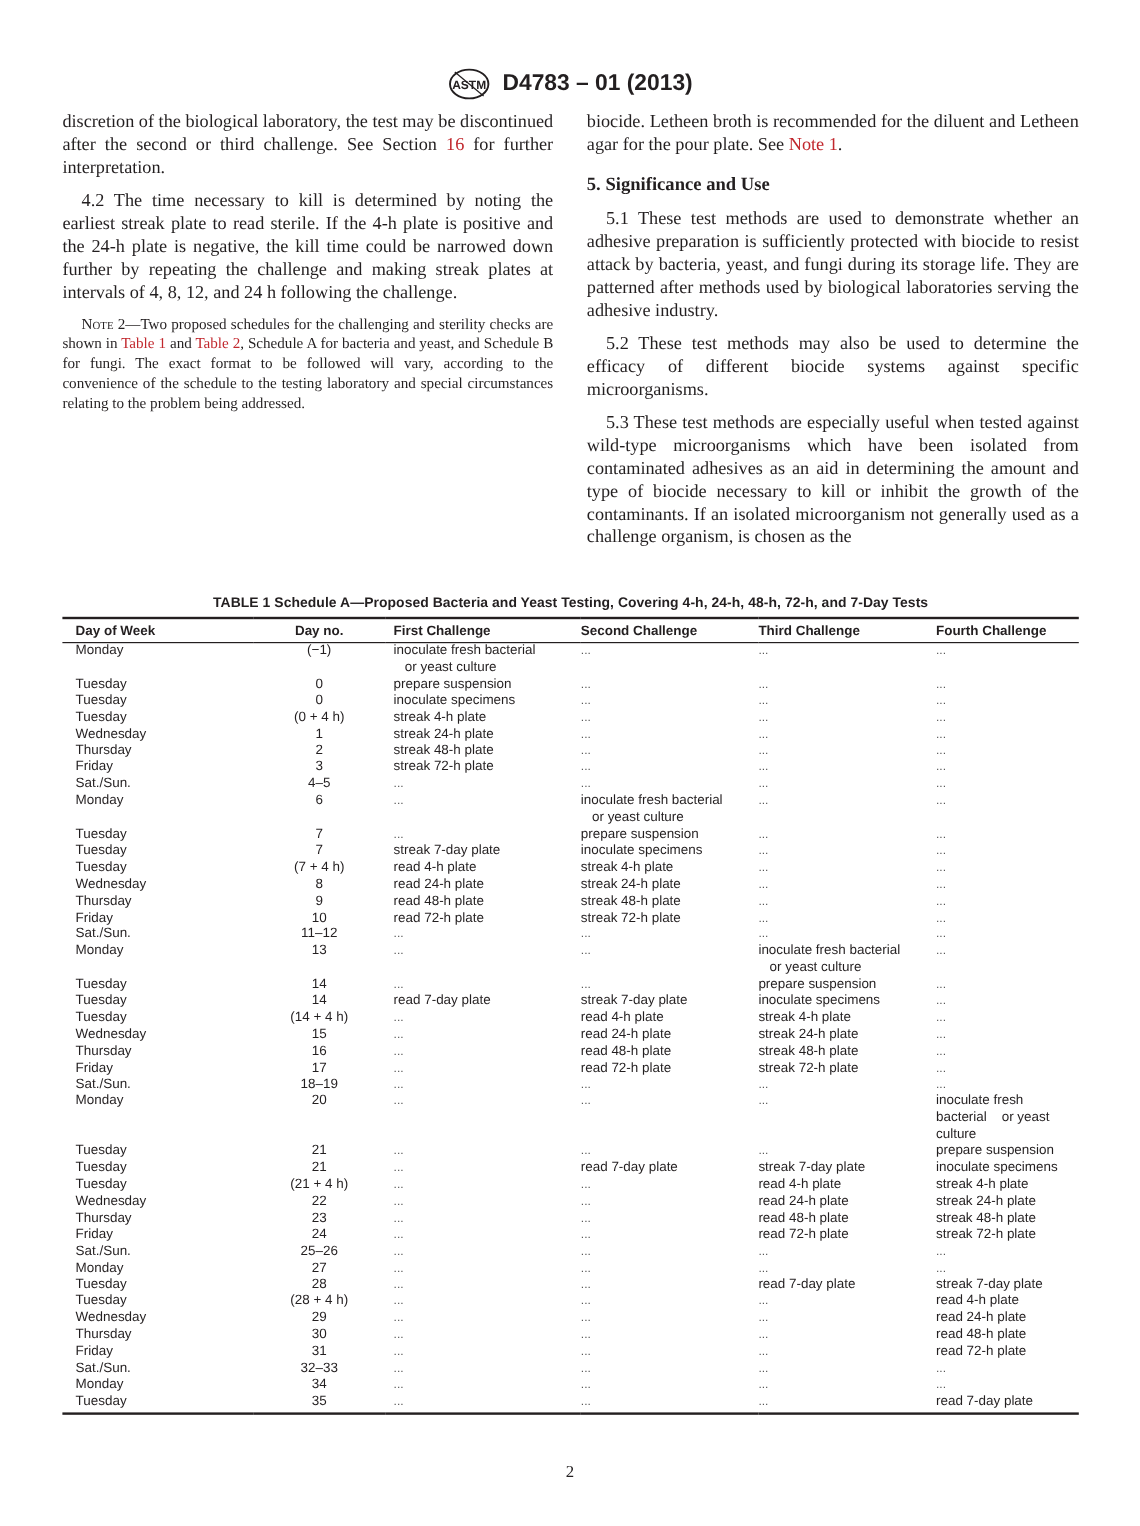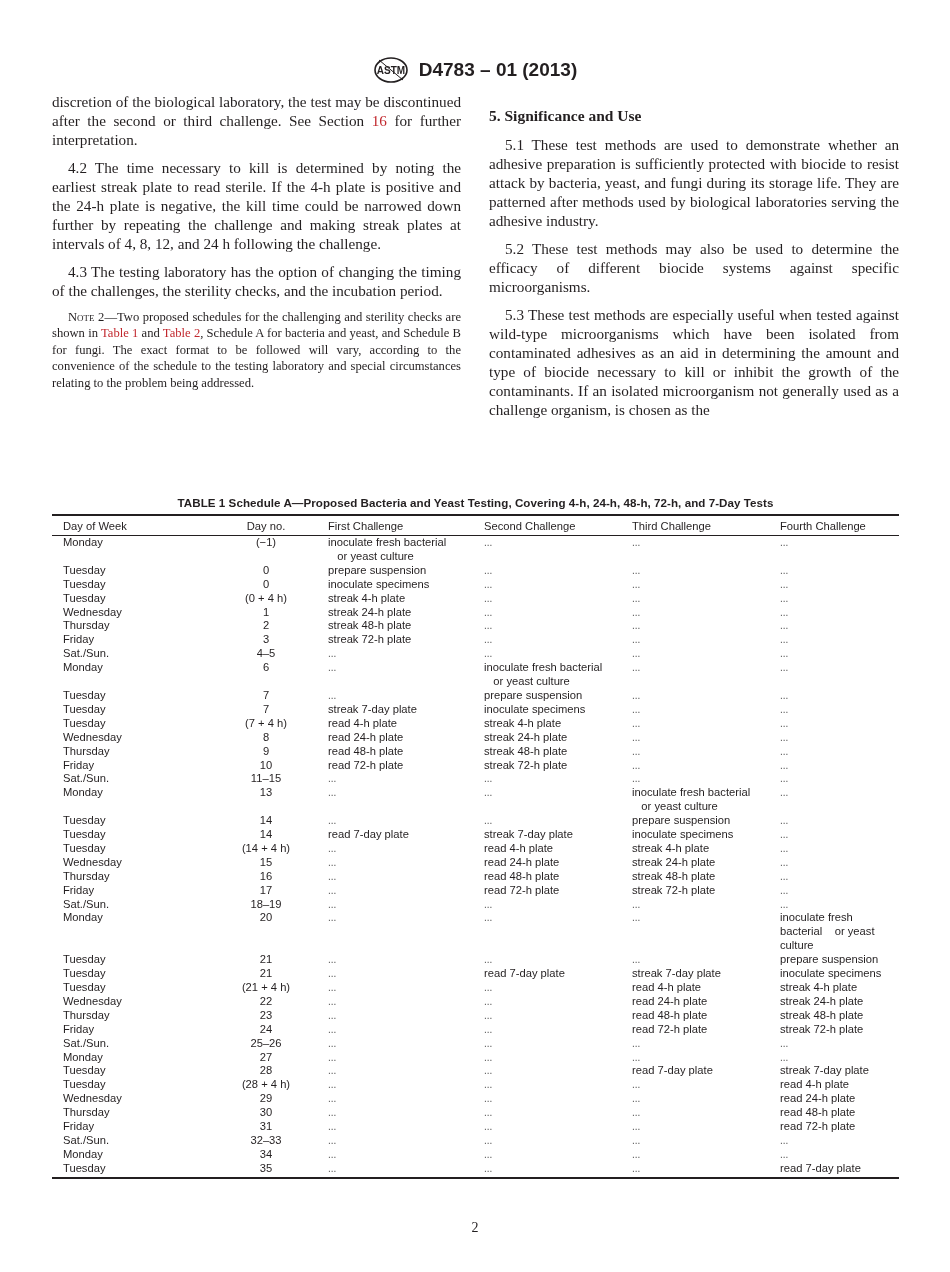--- a/index.html
+++ b/index.html
@@ -12,21 +12,21 @@
   .col-right { left: 489px; top: 92px; width: 410px; }
   .col p { margin: 0 0 9px 0; }
   .indent { text-indent: 16px; }
   .link { color: #c1272d; }
   .note { font-size: 12.6px; line-height: 16.4px; margin: 0 !important; text-indent: 16px; }
   .note .nl { font-variant: small-caps; }
   .section-head { font-weight: bold; font-size: 15.5px; margin: 14px 0 10px 0 !important; }
   .table-wrap { position: absolute; left: 52px; top: 496px; width: 847px; }
   .table-title { font-family: "Liberation Sans", sans-serif; font-weight: bold; font-size: 11.6px; text-align: center; margin-bottom: 5px; letter-spacing: 0.05px; }
   table { width: 100%; border-collapse: collapse; font-family: "Liberation Sans", sans-serif; font-size: 11.2px; color: #231f20; }
-  thead tr th { font-weight: normal; text-align: left; border-top: 2px solid #231f20; border-bottom: 1px solid #231f20; padding: 3px 0 2px 0; height: 14px; }
+  thead tr th { font-weight: bold; text-align: left; border-top: 2px solid #231f20; border-bottom: 1px solid #231f20; padding: 3px 0 2px 0; height: 14px; }
   tbody td { padding: 0; line-height: 13.9px; vertical-align: top; }
   tbody tr:last-child td { border-bottom: 2.5px solid #231f20; padding-bottom: 1px; }
   .c-day { width: 148px; padding-left: 11px !important; }
   .c-no { width: 110px; text-align: center; }
   .c-1 { width: 156px; padding-left: 7px !important; }
   .c-2 { width: 148px; }
   .c-3 { width: 148px; }
   .c-4 { }
   th.c-day { padding-left: 11px; }
   th.c-no { text-align: center; }
@@ -42,25 +42,25 @@
     <ellipse cx="18" cy="14" rx="16" ry="12" fill="none" stroke="#231f20" stroke-width="1.6"></ellipse>
     <text x="18" y="18" font-family="Liberation Sans, sans-serif" font-weight="bold" font-size="10" text-anchor="middle" fill="#231f20">ASTM</text>
     <line x1="6" y1="4" x2="30" y2="24" stroke="#231f20" stroke-width="1"></line>
   </svg>
   <span class="code">D4783 – 01 (2013)</span>
 </div>
 
 <div class="col col-left">
   <p><span>discretion of the biological laboratory, the test may be discontinued after the second or third challenge. See Section </span><span class="link">16</span><span> for further interpretation.</span></p>
   <p class="indent">4.2 The time necessary to kill is determined by noting the earliest streak plate to read sterile. If the 4-h plate is positive and the 24-h plate is negative, the kill time could be narrowed down further by repeating the challenge and making streak plates at intervals of 4, 8, 12, and 24 h following the challenge.</p>
-  <p class="indent">4.3 The testing laboratory has the option of changing the timing of the challenges, the sterility checks, and the incubation period.</p>
   <p class="note"><span class="nl">Note</span><span> 2—Two proposed schedules for the challenging and sterility checks are shown in </span><span class="link">Table 1</span><span> and </span><span class="link">Table 2</span><span>, Schedule A for bacteria and yeast, and Schedule B for fungi. The exact format to be followed will vary, according to the convenience of the schedule to the testing laboratory and special circumstances relating to the problem being addressed.</span></p>
 </div>
 
 <div class="col col-right">
+  <p><span>biocide. Letheen broth is recommended for the diluent and Letheen agar for the pour plate. See </span><span class="link">Note 1</span><span>.</span></p>
   <p class="section-head">5. Significance and Use</p>
   <p class="indent">5.1 These test methods are used to demonstrate whether an adhesive preparation is sufficiently protected with biocide to resist attack by bacteria, yeast, and fungi during its storage life. They are patterned after methods used by biological laboratories serving the adhesive industry.</p>
   <p class="indent">5.2 These test methods may also be used to determine the efficacy of different biocide systems against specific microorganisms.</p>
   <p class="indent">5.3 These test methods are especially useful when tested against wild-type microorganisms which have been isolated from contaminated adhesives as an aid in determining the amount and type of biocide necessary to kill or inhibit the growth of the contaminants. If an isolated microorganism not generally used as a challenge organism, is chosen as the</p>
 </div>
 
 <div class="table-wrap">
   <div class="table-title">TABLE 1 Schedule A—Proposed Bacteria and Yeast Testing, Covering 4-h, 24-h, 48-h, 72-h, and 7-Day Tests</div>
   <table>
     <thead>
@@ -191,21 +191,21 @@
         <tr>
           <td class="c-day" style="white-space: pre-wrap;">Friday</td>
           <td class="c-no" style="white-space: pre-wrap;">10</td>
           <td class="c-1" style="white-space: pre-wrap;">read 72-h plate</td>
           <td class="c-2" style="white-space: pre-wrap;">streak 72-h plate</td>
           <td class="c-3 dots" style="white-space: pre-wrap;">...</td>
           <td class="c-4 dots" style="white-space: pre-wrap;">...</td>
         </tr>
         <tr>
           <td class="c-day" style="white-space: pre-wrap;">Sat./Sun.</td>
-          <td class="c-no" style="white-space: pre-wrap;">11–15</td>
+          <td class="c-no" style="white-space: pre-wrap;">11–12</td>
           <td class="c-1 dots" style="white-space: pre-wrap;">...</td>
           <td class="c-2 dots" style="white-space: pre-wrap;">...</td>
           <td class="c-3 dots" style="white-space: pre-wrap;">...</td>
           <td class="c-4 dots" style="white-space: pre-wrap;">...</td>
         </tr>
         <tr>
           <td class="c-day" style="white-space: pre-wrap;">Monday</td>
           <td class="c-no" style="white-space: pre-wrap;">13</td>
           <td class="c-1 dots" style="white-space: pre-wrap;">...</td>
           <td class="c-2 dots" style="white-space: pre-wrap;">...</td>

